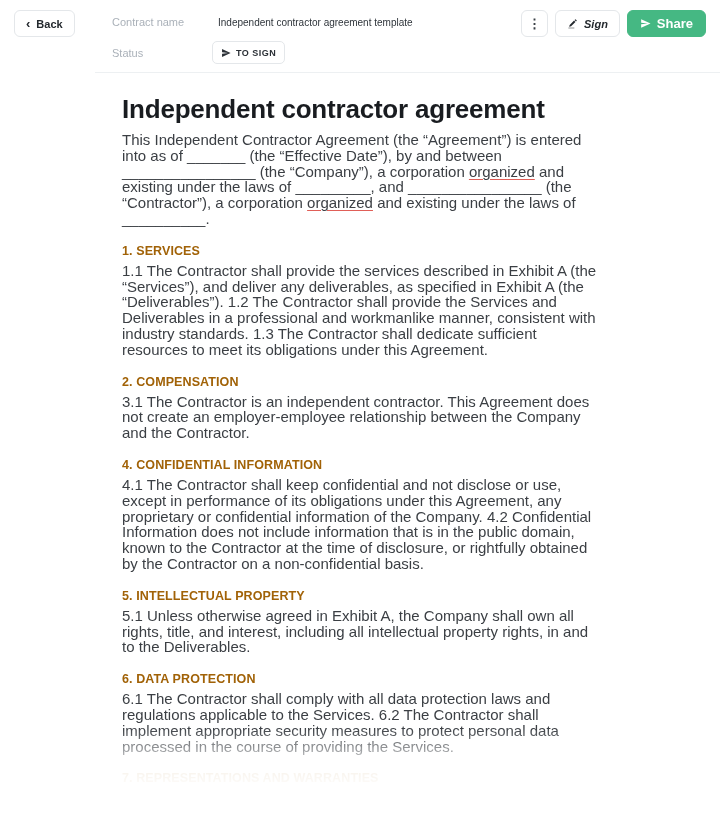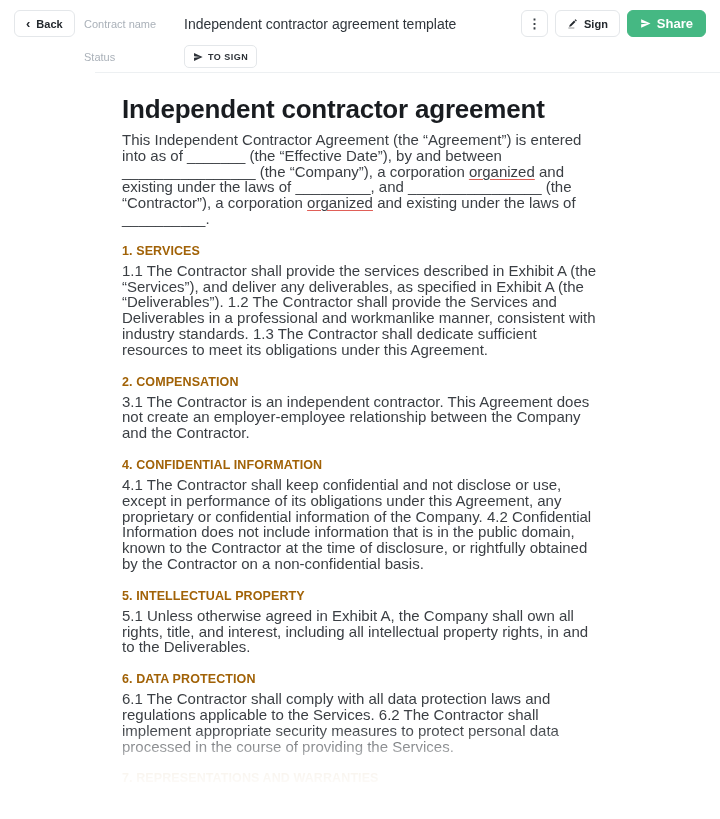--- a/index.html
+++ b/index.html
@@ -26,28 +26,28 @@
     background: #ffffff;
     border: 1px solid #e4e7ea;
     border-radius: 6px;
     font-family: "Liberation Sans", sans-serif;
     font-size: 11px; font-weight: 700; color: #24292e;
     cursor: pointer;
   }
   .back-chevron { font-size: 13px; font-weight: 700; line-height: 1; margin-top: -1px; }
 
   .meta {
-    position: absolute; left: 84px; top: 16px;
+    position: absolute; left: 112px; top: 16px;
     display: grid;
     grid-template-columns: 100px auto;
     row-gap: 13px;
     align-items: center;
   }
   .meta-label { font-size: 11px; color: #aab1b9; }
-  .meta-value { font-size: 14px; color: #2f353b; }
+  .meta-value { font-size: 10px; color: #2f353b; margin-left: 6px; }
 
   .status-badge {
     display: inline-flex; align-items: center; gap: 5px;
     height: 23px; padding: 0 8px;
     border: 1px solid #e4e7ea;
     border-radius: 5px;
     background: #ffffff;
     font-size: 9px; font-weight: 700; letter-spacing: 0.5px;
     color: #2b3036;
     width: fit-content;
@@ -67,20 +67,21 @@
     cursor: pointer;
   }
   .sign-btn {
     display: inline-flex; align-items: center; gap: 6px;
     height: 27px; padding: 0 11px;
     background: #ffffff;
     border: 1px solid #e4e7ea; border-radius: 6px;
     font-family: "Liberation Sans", sans-serif;
     font-size: 11px; font-weight: 700; color: #24292e;
     cursor: pointer;
+    font-style: italic;
   }
   .sign-btn svg { width: 11px; height: 11px; fill: #24292e; }
   .share-btn {
     display: inline-flex; align-items: center; gap: 6px;
     height: 27px; padding: 0 12px;
     background: #45b883;
     border: 1px solid #45b883; border-radius: 6px;
     font-family: "Liberation Sans", sans-serif;
     font-size: 13px; font-weight: 700; color: #ffffff;
     cursor: pointer;

